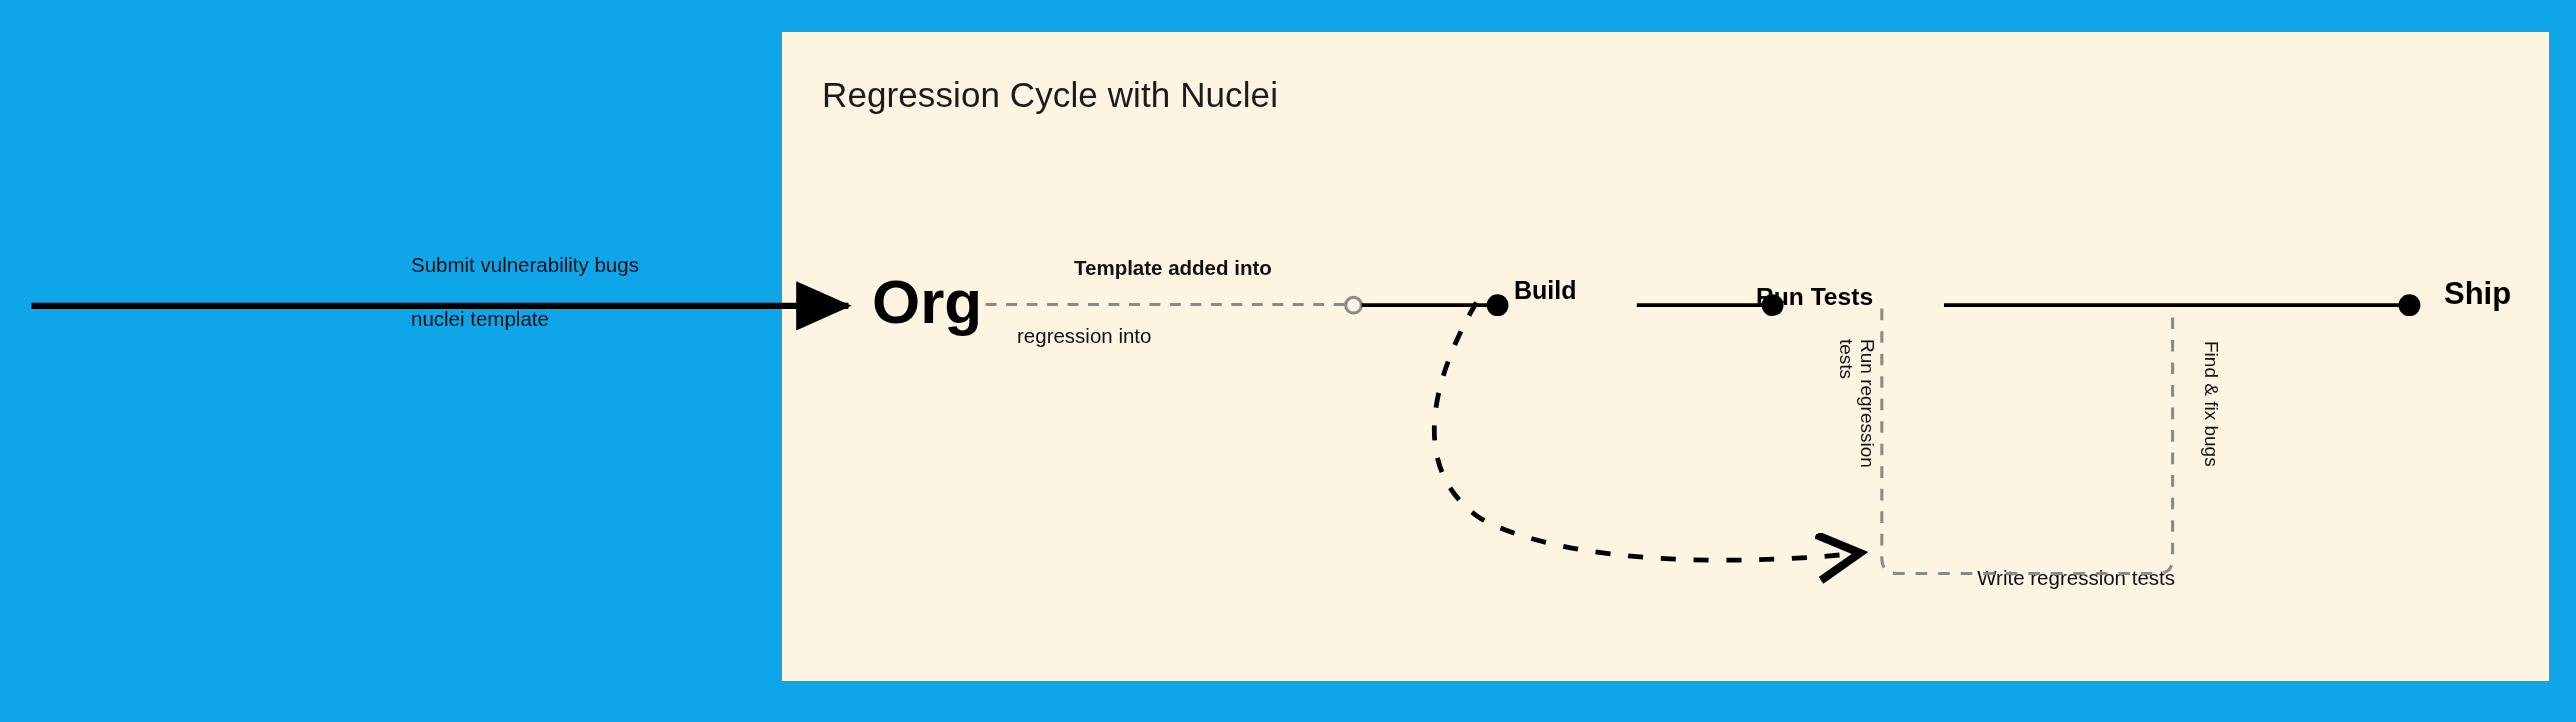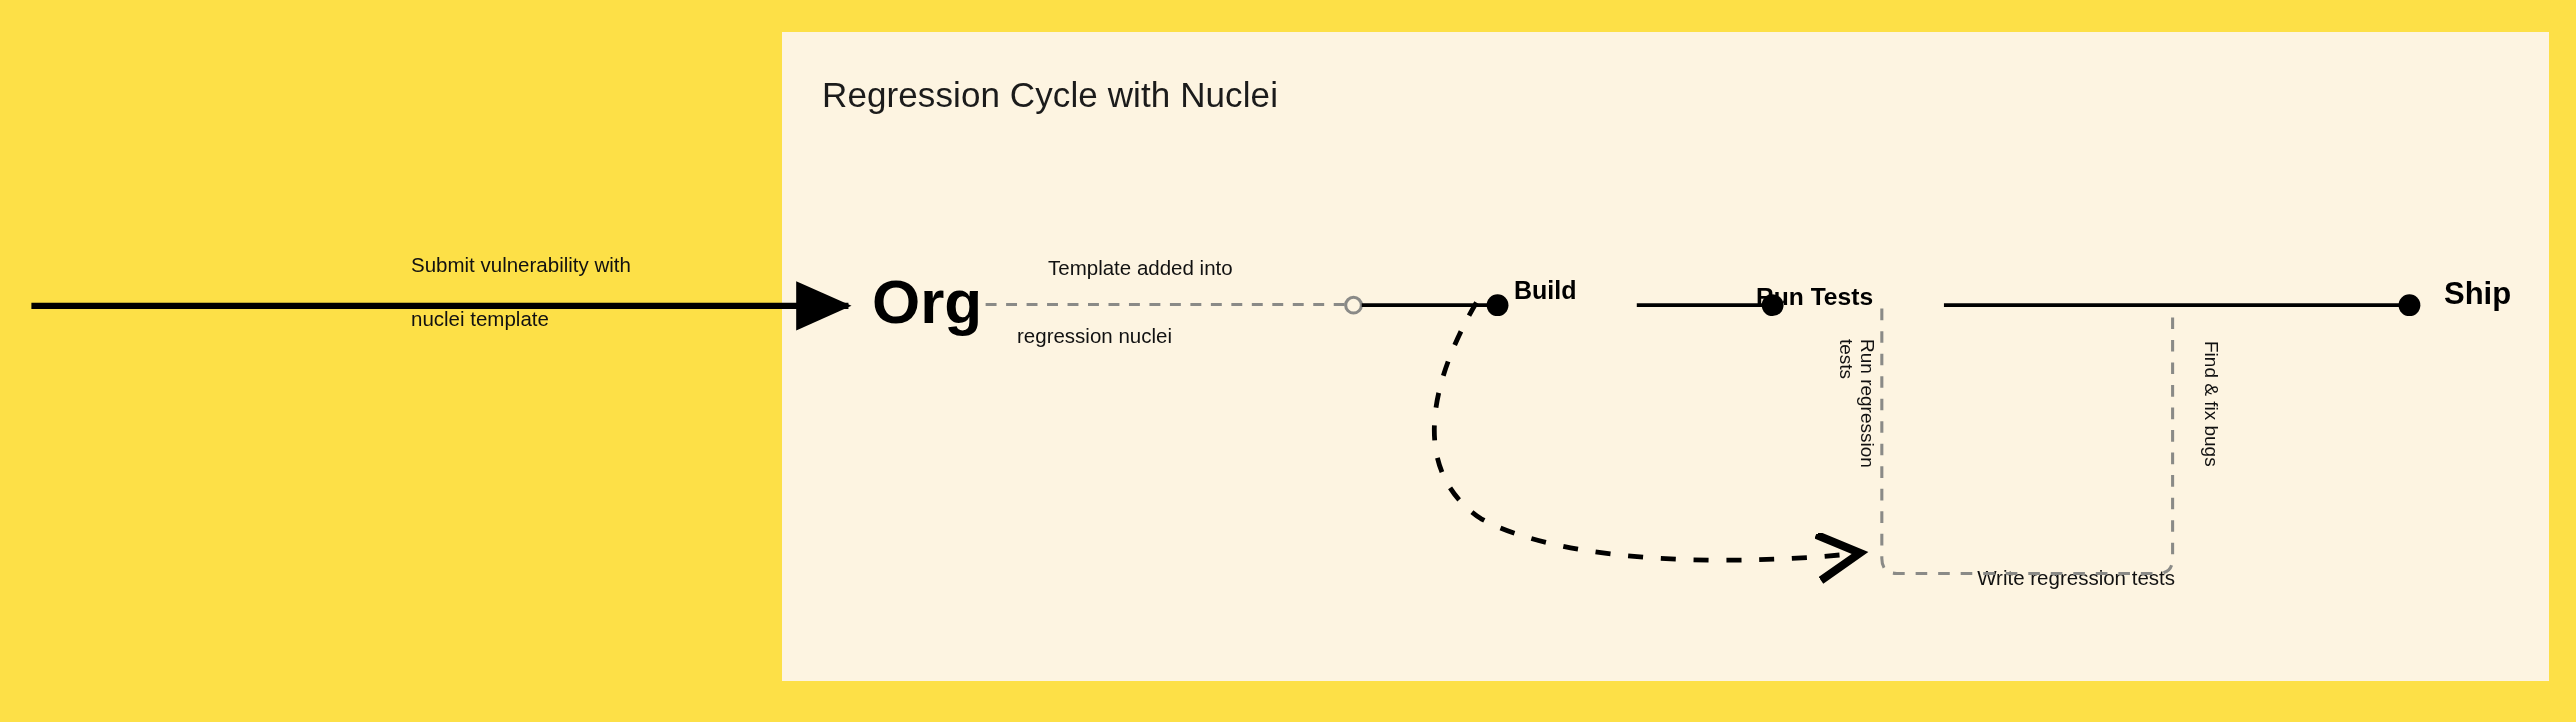--- a/index.html
+++ b/index.html
@@ -13,21 +13,21 @@
     position: relative;
     overflow: hidden;
     font-family: "Liberation Sans", sans-serif;
     -webkit-font-smoothing: antialiased;
   }
   #root {
     position: absolute;
     left: 0; top: 0;
     width: 2576px;
     height: 723px;
-    background: #fde047;
+    background: #0ea5e9;
   }
   .panel {
     position: absolute;
     left: 782px;
     top: 32px;
     width: 1767px;
     height: 649px;
     background: #fdf4e1;
   }
   .panel-title {
@@ -53,21 +53,21 @@
   }
   .edge-label {
     position: absolute;
     font-size: 20.5px;
     color: #111111;
     line-height: 1.0;
     white-space: nowrap;
   }
   .label-submit-1 { left: 411px; top: 255px; }
   .label-submit-2 { left: 411px; top: 309px; }
-  .label-tmpl-1  { left: 1048px; top: 258px; }
+  .label-tmpl-1  { left: 1074px; top: 258px; font-weight: bold; }
   .label-tmpl-2  { left: 1017px; top: 326px; }
   .label-write   { left: 1883px; top: 568px; width: 292px; text-align: right; }
 
   .node-label {
     position: absolute;
     font-weight: bold;
     color: #000000;
     white-space: nowrap;
   }
   .node-org   { left: 872px; top: 266px; font-size: 62px; }
@@ -98,25 +98,25 @@
 </head>
 <body>
 
 <div id="root">
 
   <div class="panel"></div>
 
   <div class="panel-title">Regression Cycle with Nuclei</div>
 
 
-  <div class="edge-label label-submit-1">Submit vulnerability with</div>
+  <div class="edge-label label-submit-1">Submit vulnerability bugs</div>
   <div class="edge-label label-submit-2">nuclei template</div>
 
   <div class="edge-label label-tmpl-1">Template added into</div>
-  <div class="edge-label label-tmpl-2">regression nuclei</div>
+  <div class="edge-label label-tmpl-2">regression into</div>
 
   <div class="edge-label label-write">Write regression tests</div>
 
   <div class="vlabel-wrap vlabel-run-wrap">
     <span>Run regression</span>
     <span style="display:block">tests</span>
   </div>
 
   <div class="vlabel-wrap vlabel-fix-wrap">Find &amp; fix bugs</div>
 

